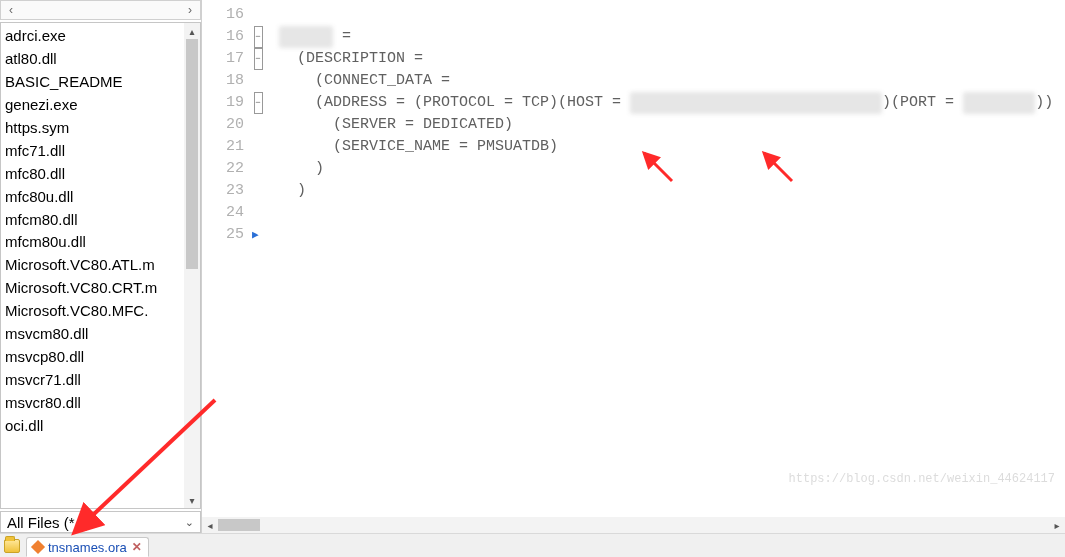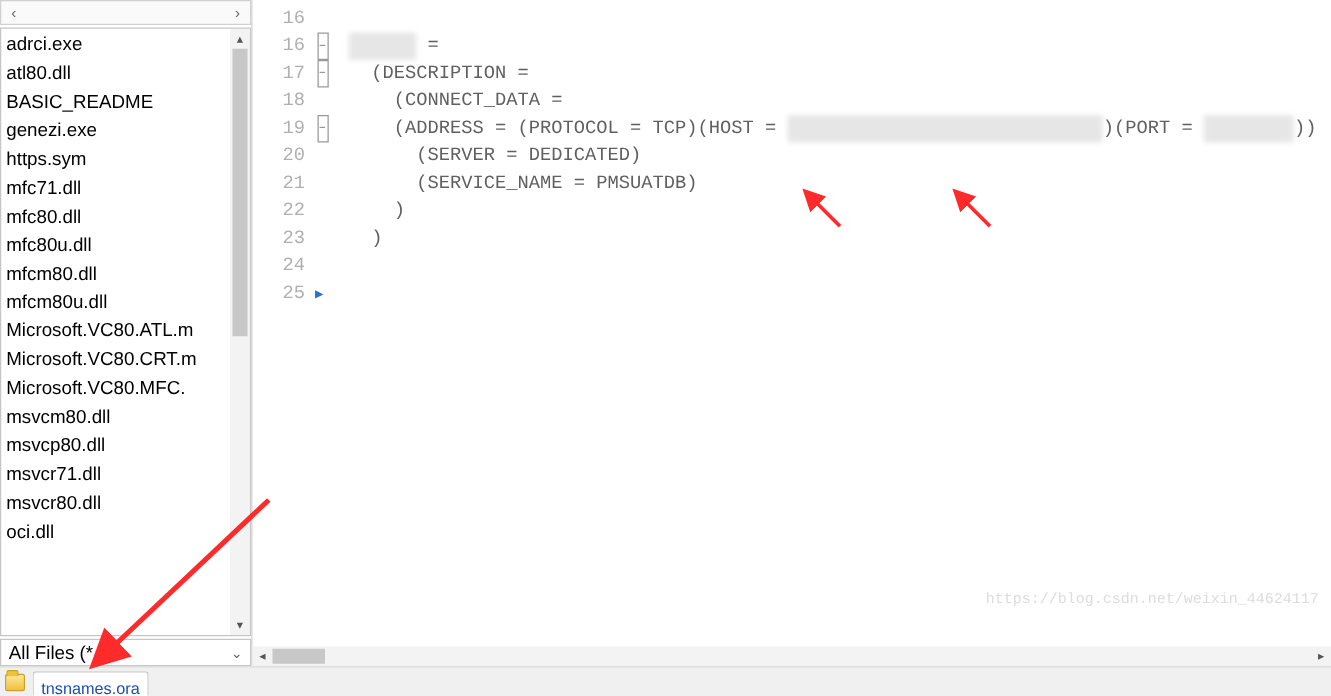--- a/index.html
+++ b/index.html
@@ -37,21 +37,21 @@
   .arrow2 { left: 556px; top: 147px; }
 
   .editor-hscroll { height: 16px; background: #f3f3f3; display: flex; align-items: center; }
   .editor-hscroll .left, .editor-hscroll .right { width: 16px; text-align: center; color: #555; font-size: 10px; }
   .editor-hscroll .track { flex: 1; position: relative; height: 100%; }
   .editor-hscroll .thumb { position: absolute; left: 0; top: 2px; bottom: 2px; width: 42px; background: #c8c8c8; }
 
   .tab-bar { height: 24px; background: #f0f0f0; display: flex; align-items: center; padding: 0 4px; gap: 6px; border-top: 1px solid #d9d9d9; }
   .folder-icon { width: 16px; height: 14px; background: linear-gradient(#ffe79a,#f0c23a); border: 1px solid #caa326; border-radius: 2px; position: relative; }
   .folder-icon::before { content: ""; position: absolute; top: -4px; left: 0; width: 8px; height: 4px; background: #f0c23a; border: 1px solid #caa326; border-bottom: none; border-radius: 2px 2px 0 0; }
-  .tab { height: 20px; background: #fff; border: 1px solid #c9c9c9; border-bottom-color: #fff; border-radius: 3px 3px 0 0; display: flex; align-items: center; padding: 0 6px; gap: 5px; margin-top: 3px; flex-direction: column; }
+  .tab { height: 20px; background: #fff; border: 1px solid #c9c9c9; border-bottom-color: #fff; border-radius: 3px 3px 0 0; display: flex; align-items: center; padding: 0 6px; gap: 5px; margin-top: 3px; }
   .tab .icon { width: 10px; height: 10px; background: #f08030; transform: rotate(45deg); }
   .tab .label { color: #1a4fb5; font-size: 13px; }
   .tab .close { color: #c06060; font-size: 12px; font-weight: bold; }
 
   .big-arrow { position: absolute; left: 65px; top: 395px; pointer-events: none; z-index: 50; }
 
   .watermark { position: absolute; right: 10px; bottom: 31px; color: #dcdcdc; font-size: 12px; pointer-events: none; }
 </style>
 </head>
 <body>

